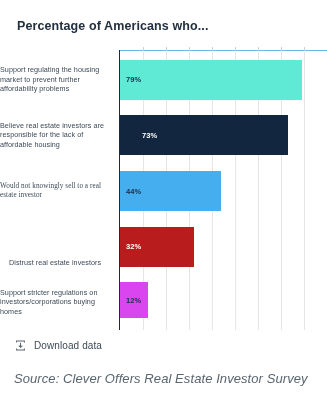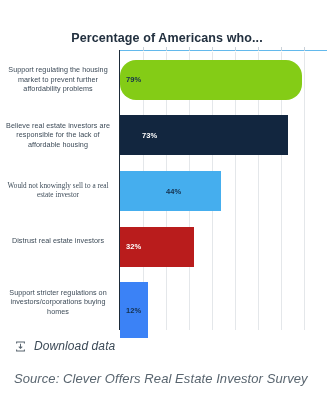--- a/index.html
+++ b/index.html
@@ -15,28 +15,27 @@
     width: 327px;
     height: 400px;
     background: #ffffff;
     overflow: hidden;
   }
 
   
   .chart-title {
     position: absolute;
     left: 17px;
-    top: 31px;
+    top: 19px;
     width: 300px;
     font-size: 12.5px;
     font-weight: bold;
     color: #22303f;
     letter-spacing: 0.1px;
     line-height: 14px;
-    text-align: center;
   }
 
   
   .plot-area {
     position: absolute;
     left: 0px;
     top: 52px;
     width: 327px;
     height: 278px;
   }
@@ -46,21 +45,21 @@
     position: absolute;
     left: 0px;
     top: 0px;
     width: 116px;
     height: 278px;
   }
   .cat-label {
     position: absolute;
     right: 0px;
     width: 116px;
-    text-align: center;
+    text-align: left;
     font-size: 7.2px;
     line-height: 9.6px;
     color: #3c4a57;
     letter-spacing: 0.05px;
   }
 
   
   .bars-canvas {
     position: absolute;
     left: 120px;
@@ -131,24 +130,23 @@
     align-items: center;
     gap: 7px;
     cursor: pointer;
   }
   .dl-icon {
     width: 13px;
     height: 13px;
     display: block;
   }
   .dl-label {
-    font-size: 12px;
+    font-size: 10px;
     color: #3c4a57;
     letter-spacing: 0.1px;
-    font-style: italic;
   }
 
   
   .source-note {
     position: absolute;
     left: 14px;
     top: 371px;
     font-size: 13px;
     font-style: italic;
     color: #59656f;
@@ -161,48 +159,48 @@
 <div id="page">
 
   <div class="chart-title">Percentage of Americans who...</div>
 
   <div class="plot-area">
 
     <div class="cat-labels">
         <div class="cat-label" style="top: 13.3px;">Support regulating the housing market to prevent further affordability problems</div>
         <div class="cat-label" style="top: 68.9px;">Believe real estate investors are responsible for the lack of affordable housing</div>
         <div class="cat-label" style="top: 129.5px; font-family: Liberation Serif, serif;">Would not knowingly sell to a real estate investor</div>
-        <div class="cat-label" style="top: 184px;">Distrust real estate investors</div>
+        <div class="cat-label" style="top: 206px; padding-left: 9px;">Distrust real estate investors</div>
         <div class="cat-label" style="top: 235.7px;">Support stricter regulations on investors/corporations buying homes</div>
       </div>
 
     <div class="bars-canvas">
       <div class="gridlines">
           <div class="gridline" style="left: 23px;"></div>
           <div class="gridline" style="left: 46px;"></div>
           <div class="gridline" style="left: 69px;"></div>
           <div class="gridline" style="left: 92px;"></div>
           <div class="gridline" style="left: 115px;"></div>
           <div class="gridline" style="left: 138px;"></div>
           <div class="gridline" style="left: 161px;"></div>
           <div class="gridline" style="left: 184px;"></div>
         </div>
-    <div class="bar light" style="top: 7.8px; height: 40px; width: 181.7px; background: #84cc16; border-radius: 16px;">
+    <div class="bar light" style="top: 7.8px; height: 40px; width: 181.7px; background: #5eead4;">
           <span class="bar-value">79%</span>
         </div>
         <div class="bar dark" style="top: 63.4px; height: 40px; width: 167.9px; background: rgb(18, 38, 63); padding-left: 16px;">
           <span class="bar-value">73%</span>
         </div>
-        <div class="bar light" style="top: 119px; height: 40px; width: 101.2px; background: rgb(69, 174, 238); justify-content: center;">
+        <div class="bar light" style="top: 119px; height: 40px; width: 101.2px; background: rgb(69, 174, 238);">
           <span class="bar-value">44%</span>
         </div>
         <div class="bar dark" style="top: 174.6px; height: 40px; width: 73.6px; background: #b91c1c;">
           <span class="bar-value">32%</span>
         </div>
-        <div class="bar light" style="top: 230.2px; height: 56px; width: 27.6px; background: #3b82f6;">
+        <div class="bar light" style="top: 230.2px; height: 36px; width: 27.6px; background: #d946ef;">
           <span class="bar-value">12%</span>
         </div>
       </div>
 
   </div>
 
   <div class="y-axis"></div>
   <div class="top-axis"></div>
 
   <div class="download-row">

